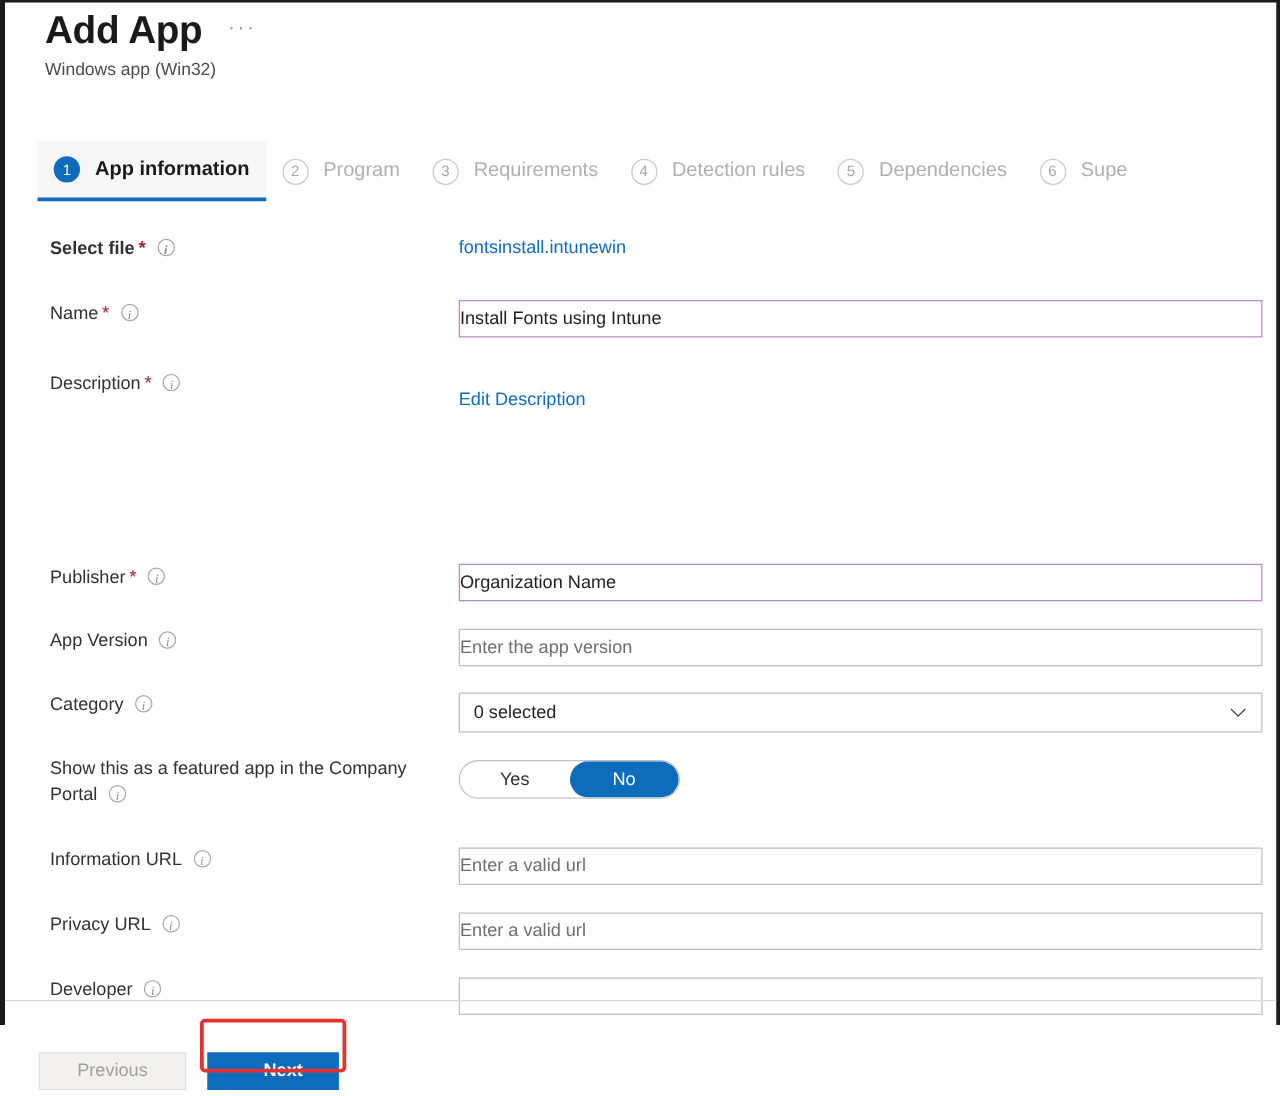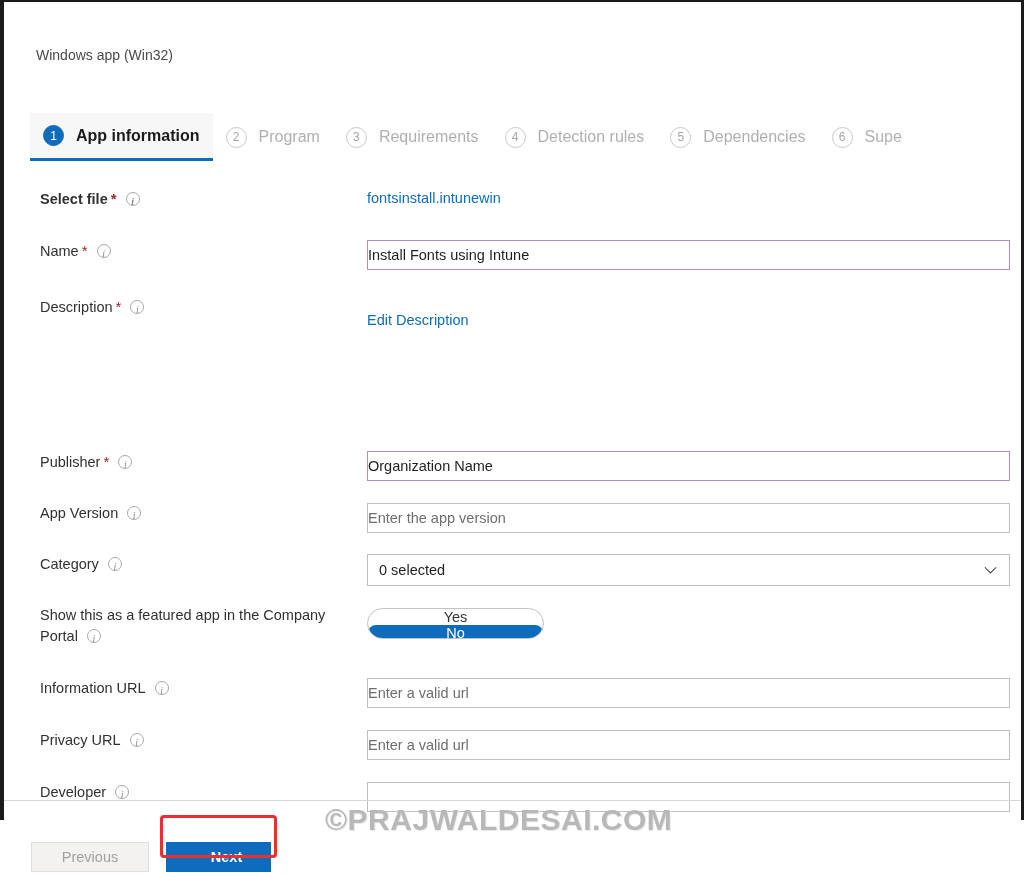--- a/index.html
+++ b/index.html
@@ -351,20 +351,24 @@
 </head>
 <body>
 
 <div id="screen">
 
   <div class="frame-top"></div>
   <div class="frame-left"></div>
   <div class="frame-right"></div>
   <div class="frame-bottom"></div>
 
+  <div class="header">
+    <h1 class="page-title">Add App</h1>
+    <span class="ellipsis-btn">···</span>
+  </div>
   <div class="page-subtitle">Windows app (Win32)</div>
 
   <div class="tabbar">
     <div class="tab active">
       <span class="tab-num">1</span>
       <span class="tab-label">App information</span>
     </div>
     <div class="tab">
       <span class="tab-num">2</span>
       <span class="tab-label">Program</span>
@@ -432,21 +436,21 @@
           <span>0 selected</span>
           <svg class="chev" viewBox="0 0 16 16">
             <path d="M1 4 L8 11 L15 4" stroke="#444" stroke-width="1.3" fill="none"></path>
           </svg>
         </div>
       </div>
     </div>
 
     <div class="row" style="top:435px;">
       <div class="label" style="width:290px;"><span>Show this as a featured app in the Company Portal</span><span class="info-icon"></span></div>
-      <div class="toggle" style="top:3px;flex-direction:column;">
+      <div class="toggle" style="top:3px;">
         <div class="toggle-opt">Yes</div>
         <div class="toggle-opt on">No</div>
       </div>
     </div>
 
     <div class="row" style="top:508px;">
       <div class="label"><span>Information URL</span><span class="info-icon"></span></div>
       <div class="field">
         <div class="textbox placeholder">Enter a valid url</div>
       </div>
@@ -468,15 +472,14 @@
 
   </div>
 
   <div class="footer-sep"></div>
   <div class="footer">
     <div class="btn btn-prev">Previous</div>
     <div class="btn btn-next">Next</div>
   </div>
   <div class="highlight-box"></div>
 
-  <div class="watermark">©PRAJWALDESAI.COM</div>
 
 </div>
 
 </body></html>

